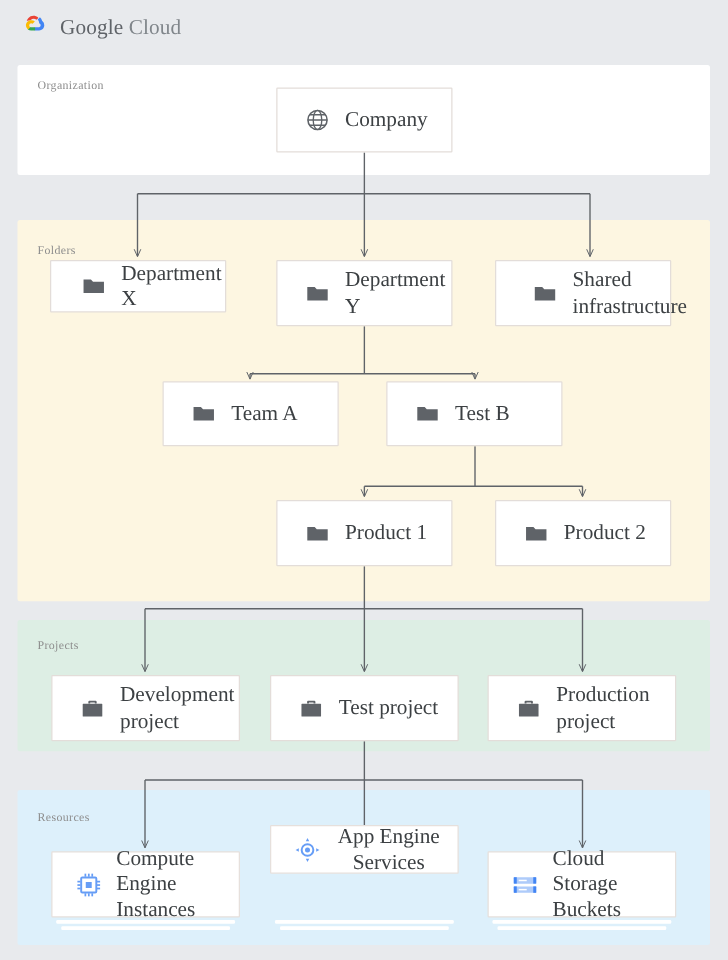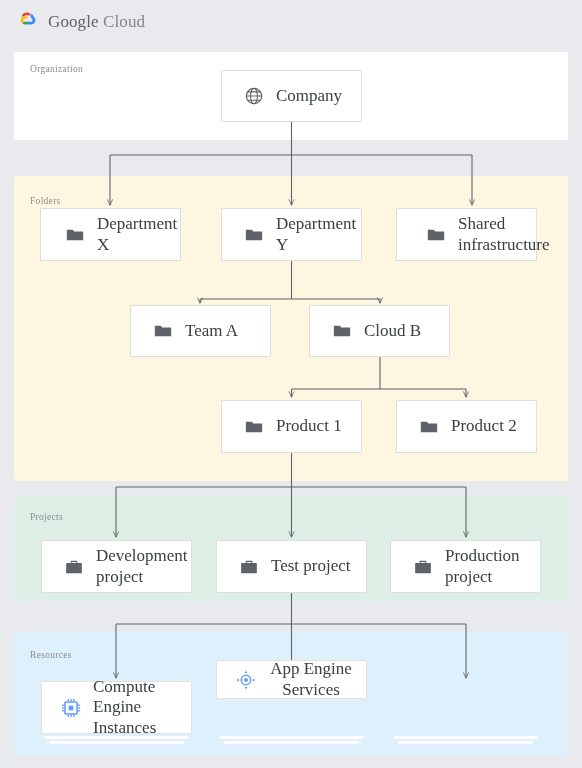--- a/index.html
+++ b/index.html
@@ -114,21 +114,21 @@
 
   <div class="node" style="left:221px;top:70px;width:141px;height:52px;">
     <svg class="ico" viewBox="0 0 24 24">
       <circle cx="12" cy="12" r="9.2" fill="none" stroke="#5f6368" stroke-width="1.5"></circle>
       <ellipse cx="12" cy="12" rx="4.1" ry="9.2" fill="none" stroke="#5f6368" stroke-width="1.3"></ellipse>
       <path d="M2.8,12 H21.2 M4.2,7 H19.8 M4.2,17 H19.8" stroke="#5f6368" stroke-width="1.3"></path>
     </svg>
     <span class="lbl">Company</span>
   </div>
 
-  <div class="node" style="left:40px;top:208px;width:141px;height:53px;padding-left:24px;">
+  <div class="node" style="left:40px;top:208px;width:141px;height:42px;padding-left:24px;">
     <svg class="ico" viewBox="0 0 24 24">
       <path d="M2.2,5.6h7.1l2,2.1h10.5v10.7H2.2Z" fill="#5f6368"></path>
     </svg>
     <span class="lbl">Department X</span>
   </div>
   <div class="node" style="left:221px;top:208px;width:141px;height:53px;">
     <svg class="ico" viewBox="0 0 24 24">
       <path d="M2.2,5.6h7.1l2,2.1h10.5v10.7H2.2Z" fill="#5f6368"></path>
     </svg>
     <span class="lbl">Department Y</span>
@@ -143,21 +143,21 @@
   <div class="node" style="left:130px;top:305px;width:141px;height:52px;">
     <svg class="ico" viewBox="0 0 24 24">
       <path d="M2.2,5.6h7.1l2,2.1h10.5v10.7H2.2Z" fill="#5f6368"></path>
     </svg>
     <span class="lbl">Team A</span>
   </div>
   <div class="node" style="left:309px;top:305px;width:141px;height:52px;">
     <svg class="ico" viewBox="0 0 24 24">
       <path d="M2.2,5.6h7.1l2,2.1h10.5v10.7H2.2Z" fill="#5f6368"></path>
     </svg>
-    <span class="lbl">Cloud B</span>
+    <span class="lbl">Test B</span>
   </div>
 
   <div class="node" style="left:221px;top:400px;width:141px;height:53px;">
     <svg class="ico" viewBox="0 0 24 24">
       <path d="M2.2,5.6h7.1l2,2.1h10.5v10.7H2.2Z" fill="#5f6368"></path>
     </svg>
     <span class="lbl">Product 1</span>
   </div>
   <div class="node" style="left:396px;top:400px;width:141px;height:53px;">
     <svg class="ico" viewBox="0 0 24 24">
@@ -219,16 +219,29 @@
       <path d="M12,1.6 L13.5,4.4 H10.5 Z" fill="#669df6"></path>
       <path d="M12,22.4 L10.5,19.6 H13.5 Z" fill="#669df6"></path>
       <path d="M1.6,12 L4.4,10.5 V13.5 Z" fill="#669df6"></path>
       <path d="M22.4,12 L19.6,13.5 V10.5 Z" fill="#669df6"></path>
     </svg>
     <span class="lbl" style="max-width:86px">App Engine Services</span>
   </div>
   <div class="stack" style="left:220px;top:736px;width:143px;"></div>
   <div class="stack" style="left:224px;top:741px;width:135px;"></div>
 
+  <div class="node res" style="left:390px;top:681px;width:151px;height:53px;">
+    <svg class="ico" viewBox="0 0 24 24">
+      <rect x="2.2" y="5.2" width="19.6" height="5.6" rx="0.8" fill="#aecbfa"></rect>
+      <rect x="2.2" y="13.2" width="19.6" height="5.6" rx="0.8" fill="#aecbfa"></rect>
+      <rect x="2.2" y="5.2" width="2.6" height="5.6" fill="#4285f4"></rect>
+      <rect x="19.2" y="5.2" width="2.6" height="5.6" fill="#4285f4"></rect>
+      <rect x="2.2" y="13.2" width="2.6" height="5.6" fill="#4285f4"></rect>
+      <rect x="19.2" y="13.2" width="2.6" height="5.6" fill="#4285f4"></rect>
+      <rect x="6.5" y="7.4" width="7" height="1.3" fill="#ffffff"></rect>
+      <rect x="6.5" y="15.4" width="7" height="1.3" fill="#ffffff"></rect>
+    </svg>
+    <span class="lbl" style="max-width:86px">Cloud Storage Buckets</span>
+  </div>
   <div class="stack" style="left:394px;top:736px;width:143px;"></div>
   <div class="stack" style="left:398px;top:741px;width:135px;"></div>
 
 </div>
 
 </body></html>

